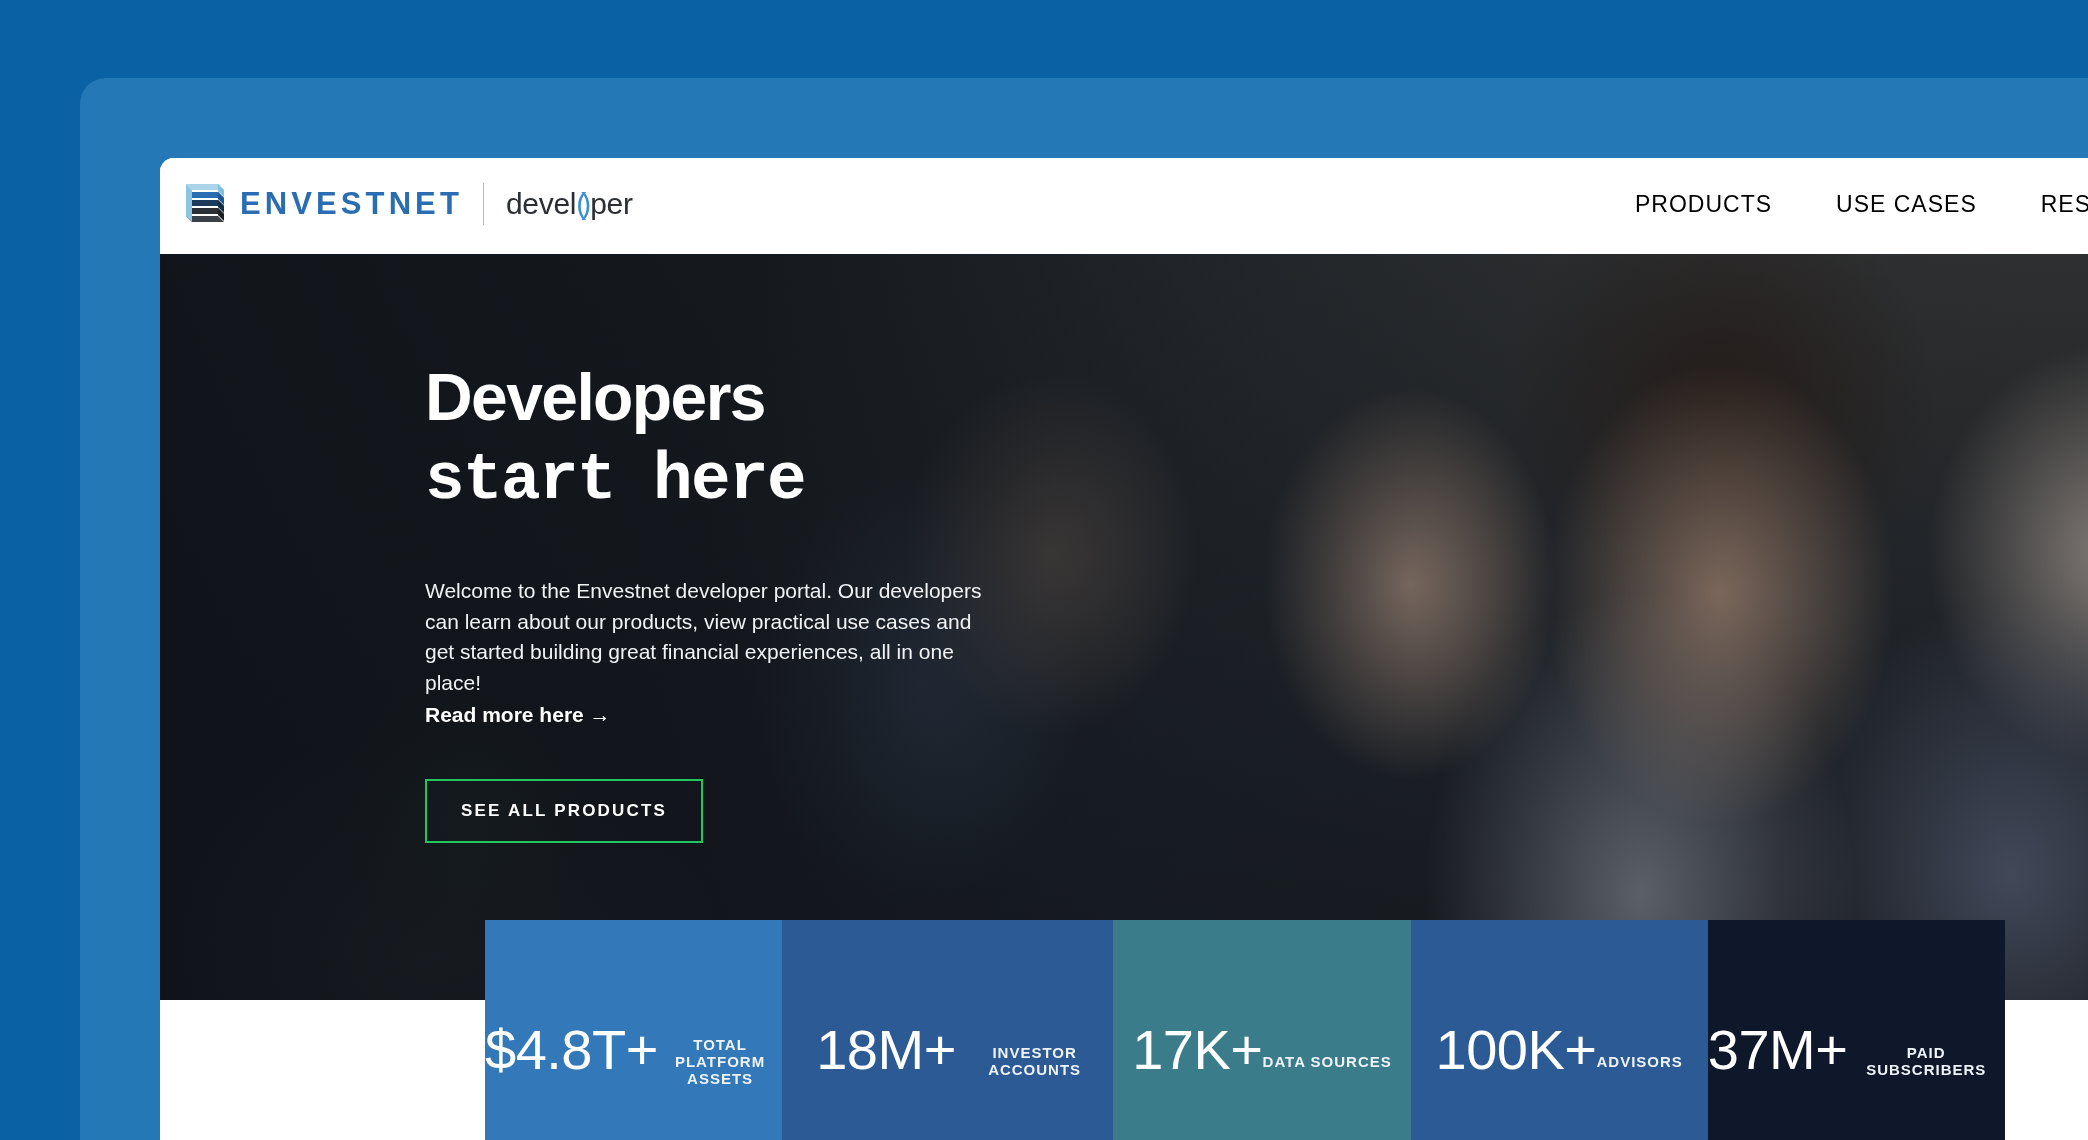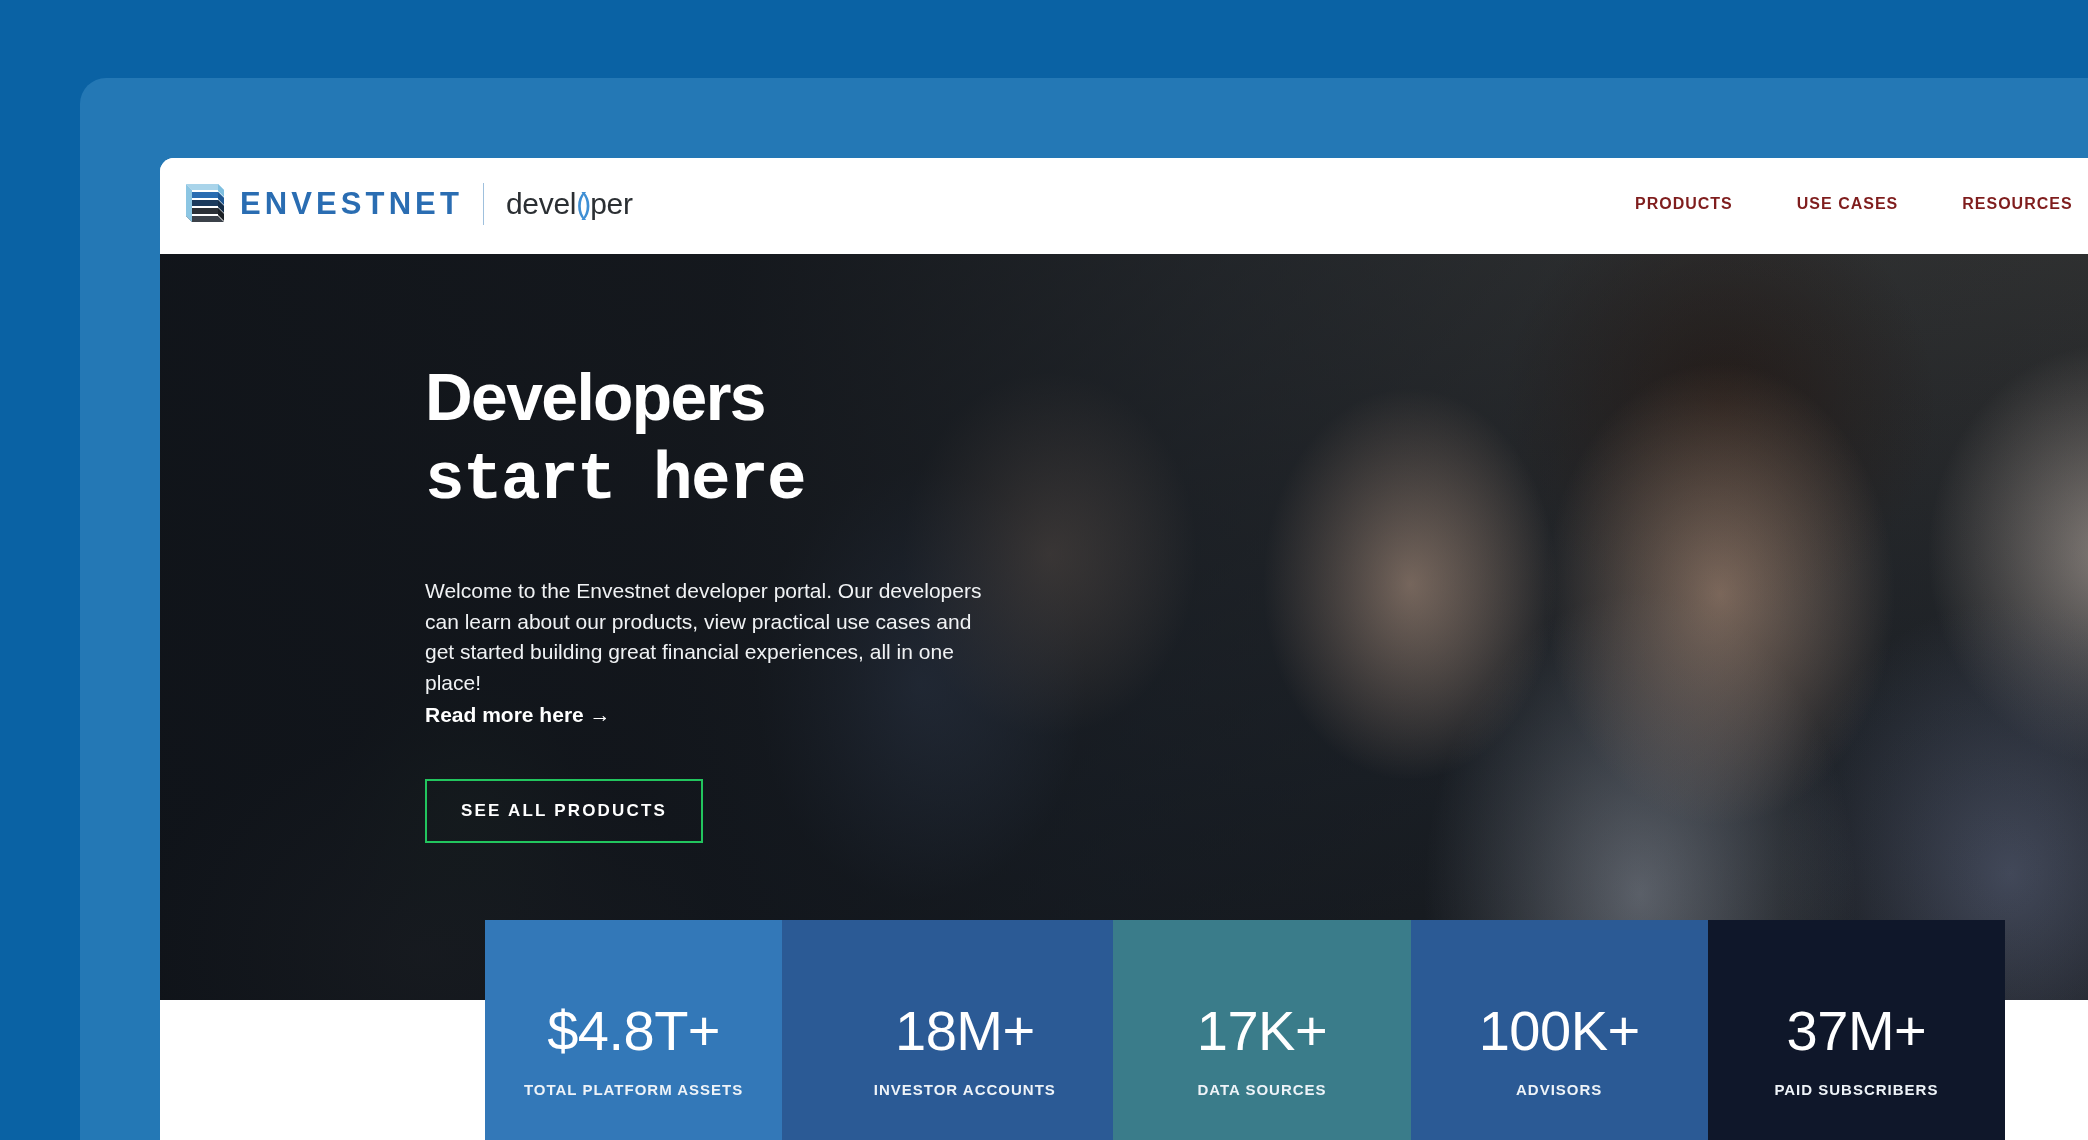--- a/index.html
+++ b/index.html
@@ -100,24 +100,24 @@
     align-items: center;
     gap: 64px;
     padding-right: 0;
     position: absolute;
     left: 1475px;
     top: 0;
     height: 100%;
     white-space: nowrap;
   }
   .nav-item {
-    font-size: 16px;
-    font-weight: 700;
+    font-size: 23px;
+    font-weight: 400;
     letter-spacing: 1.0px;
-    color: #7f1d1d;
+    color: #000000;
     text-decoration: none;
     cursor: pointer;
     font-family: "Liberation Sans", sans-serif;
   }
 
   
   .hero {
     position: absolute;
     left: 0;
     top: 96px;
@@ -201,21 +201,21 @@
     left: 325px;
     top: 762px;
     width: 1520px;
     height: 220px;
     display: flex;
     z-index: 6;
   }
   .stat-tile {
     flex: 1 1 0;
     display: flex;
-    flex-direction: column;
+    flex-direction: row;
     align-items: center;
     justify-content: center;
     padding-top: 40px;
   }
   .stat-value {
     font-size: 56px;
     font-weight: 400;
     color: #ffffff;
     line-height: 1;
     letter-spacing: -0.5px;

